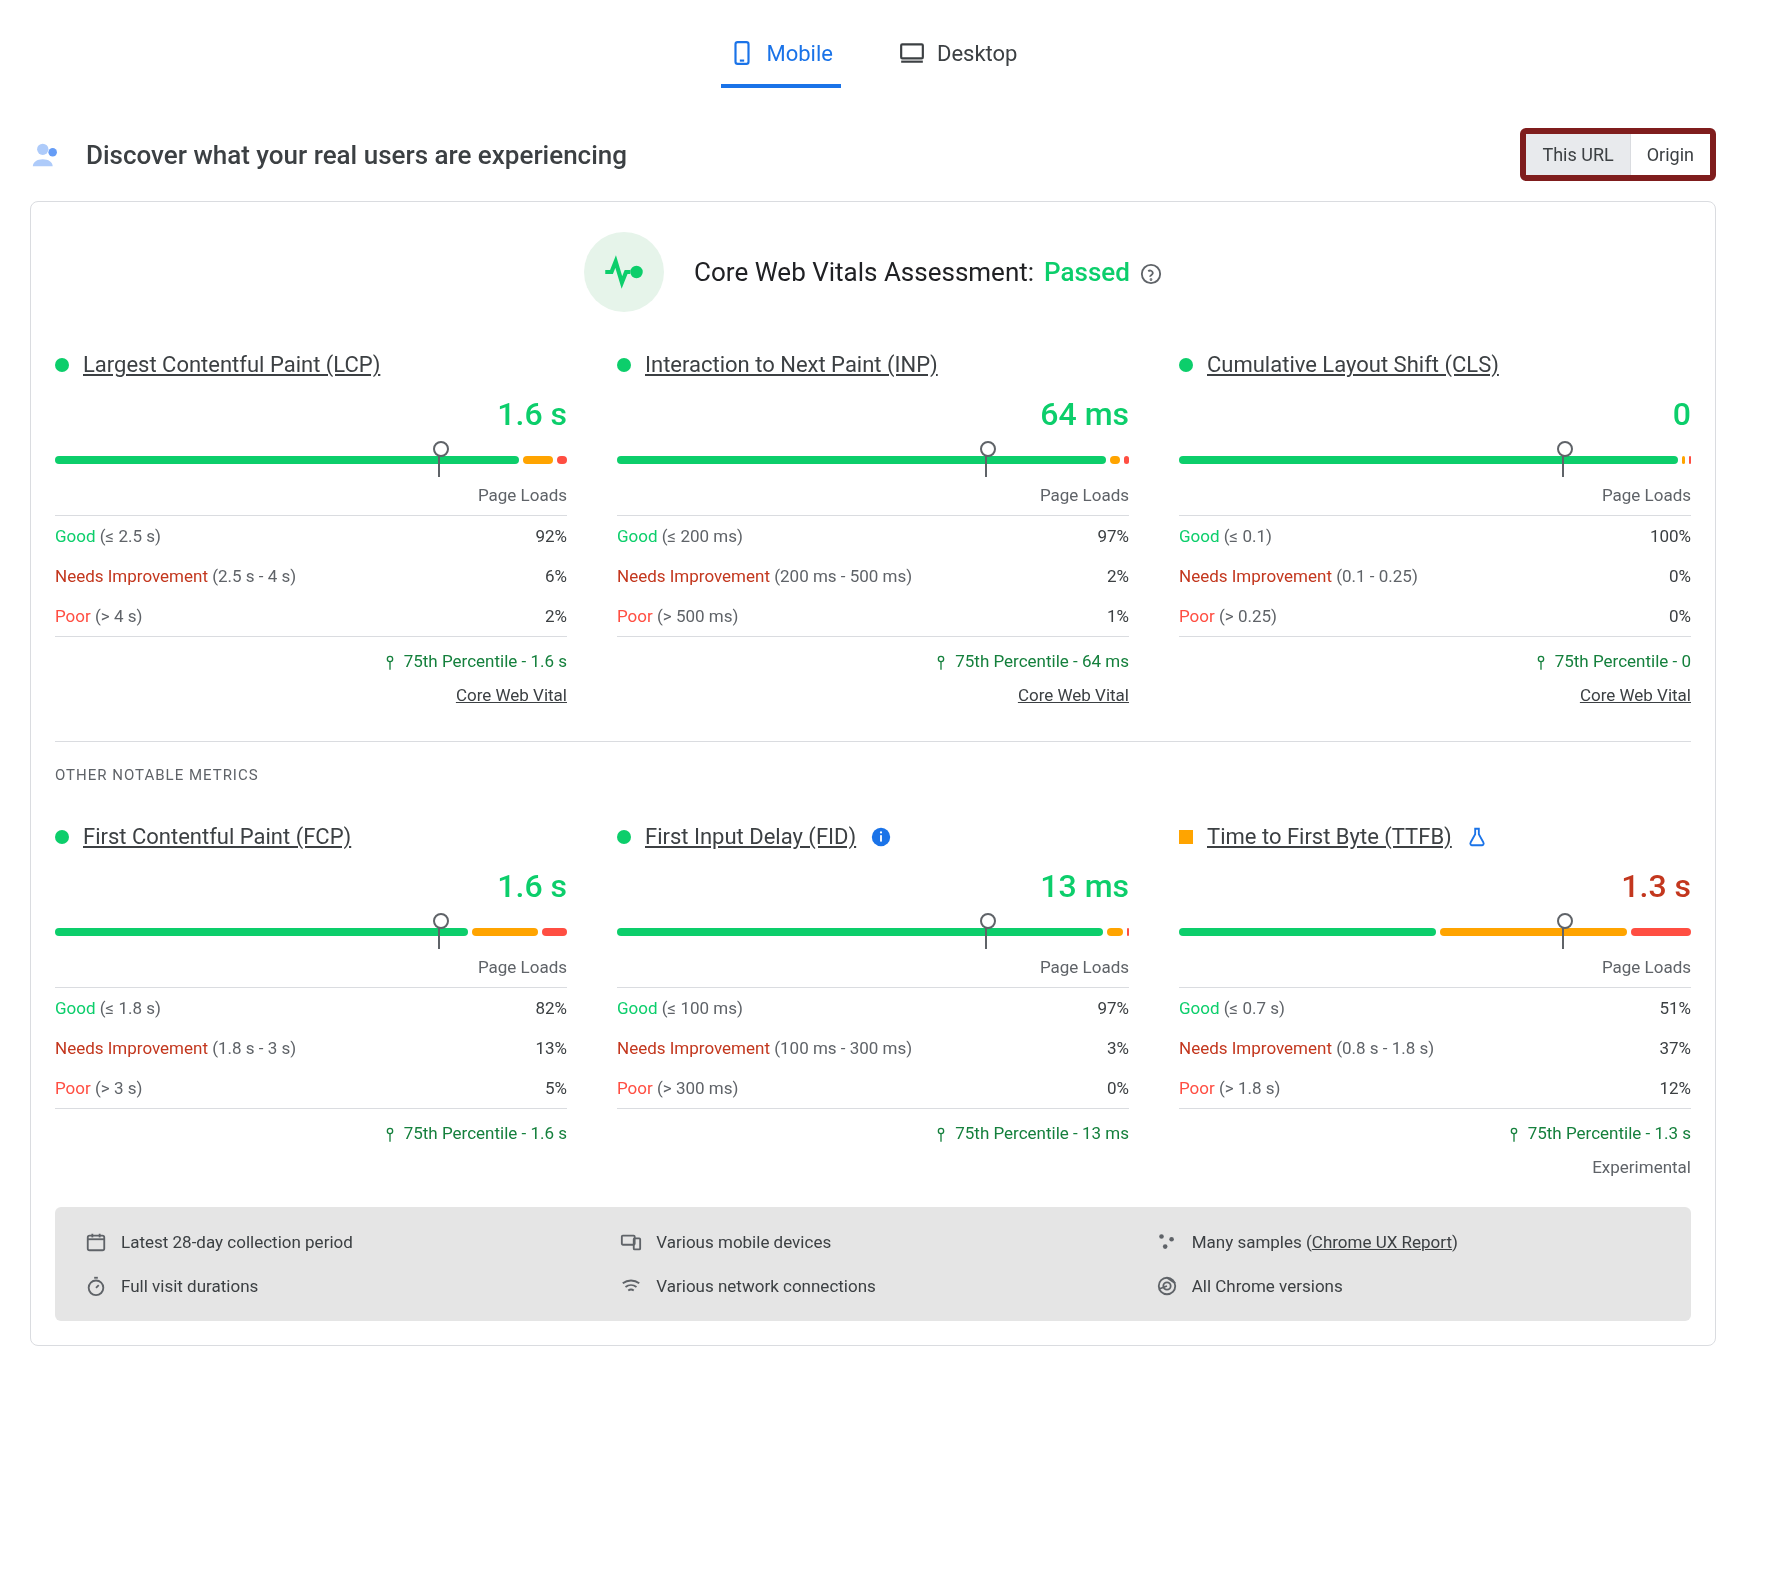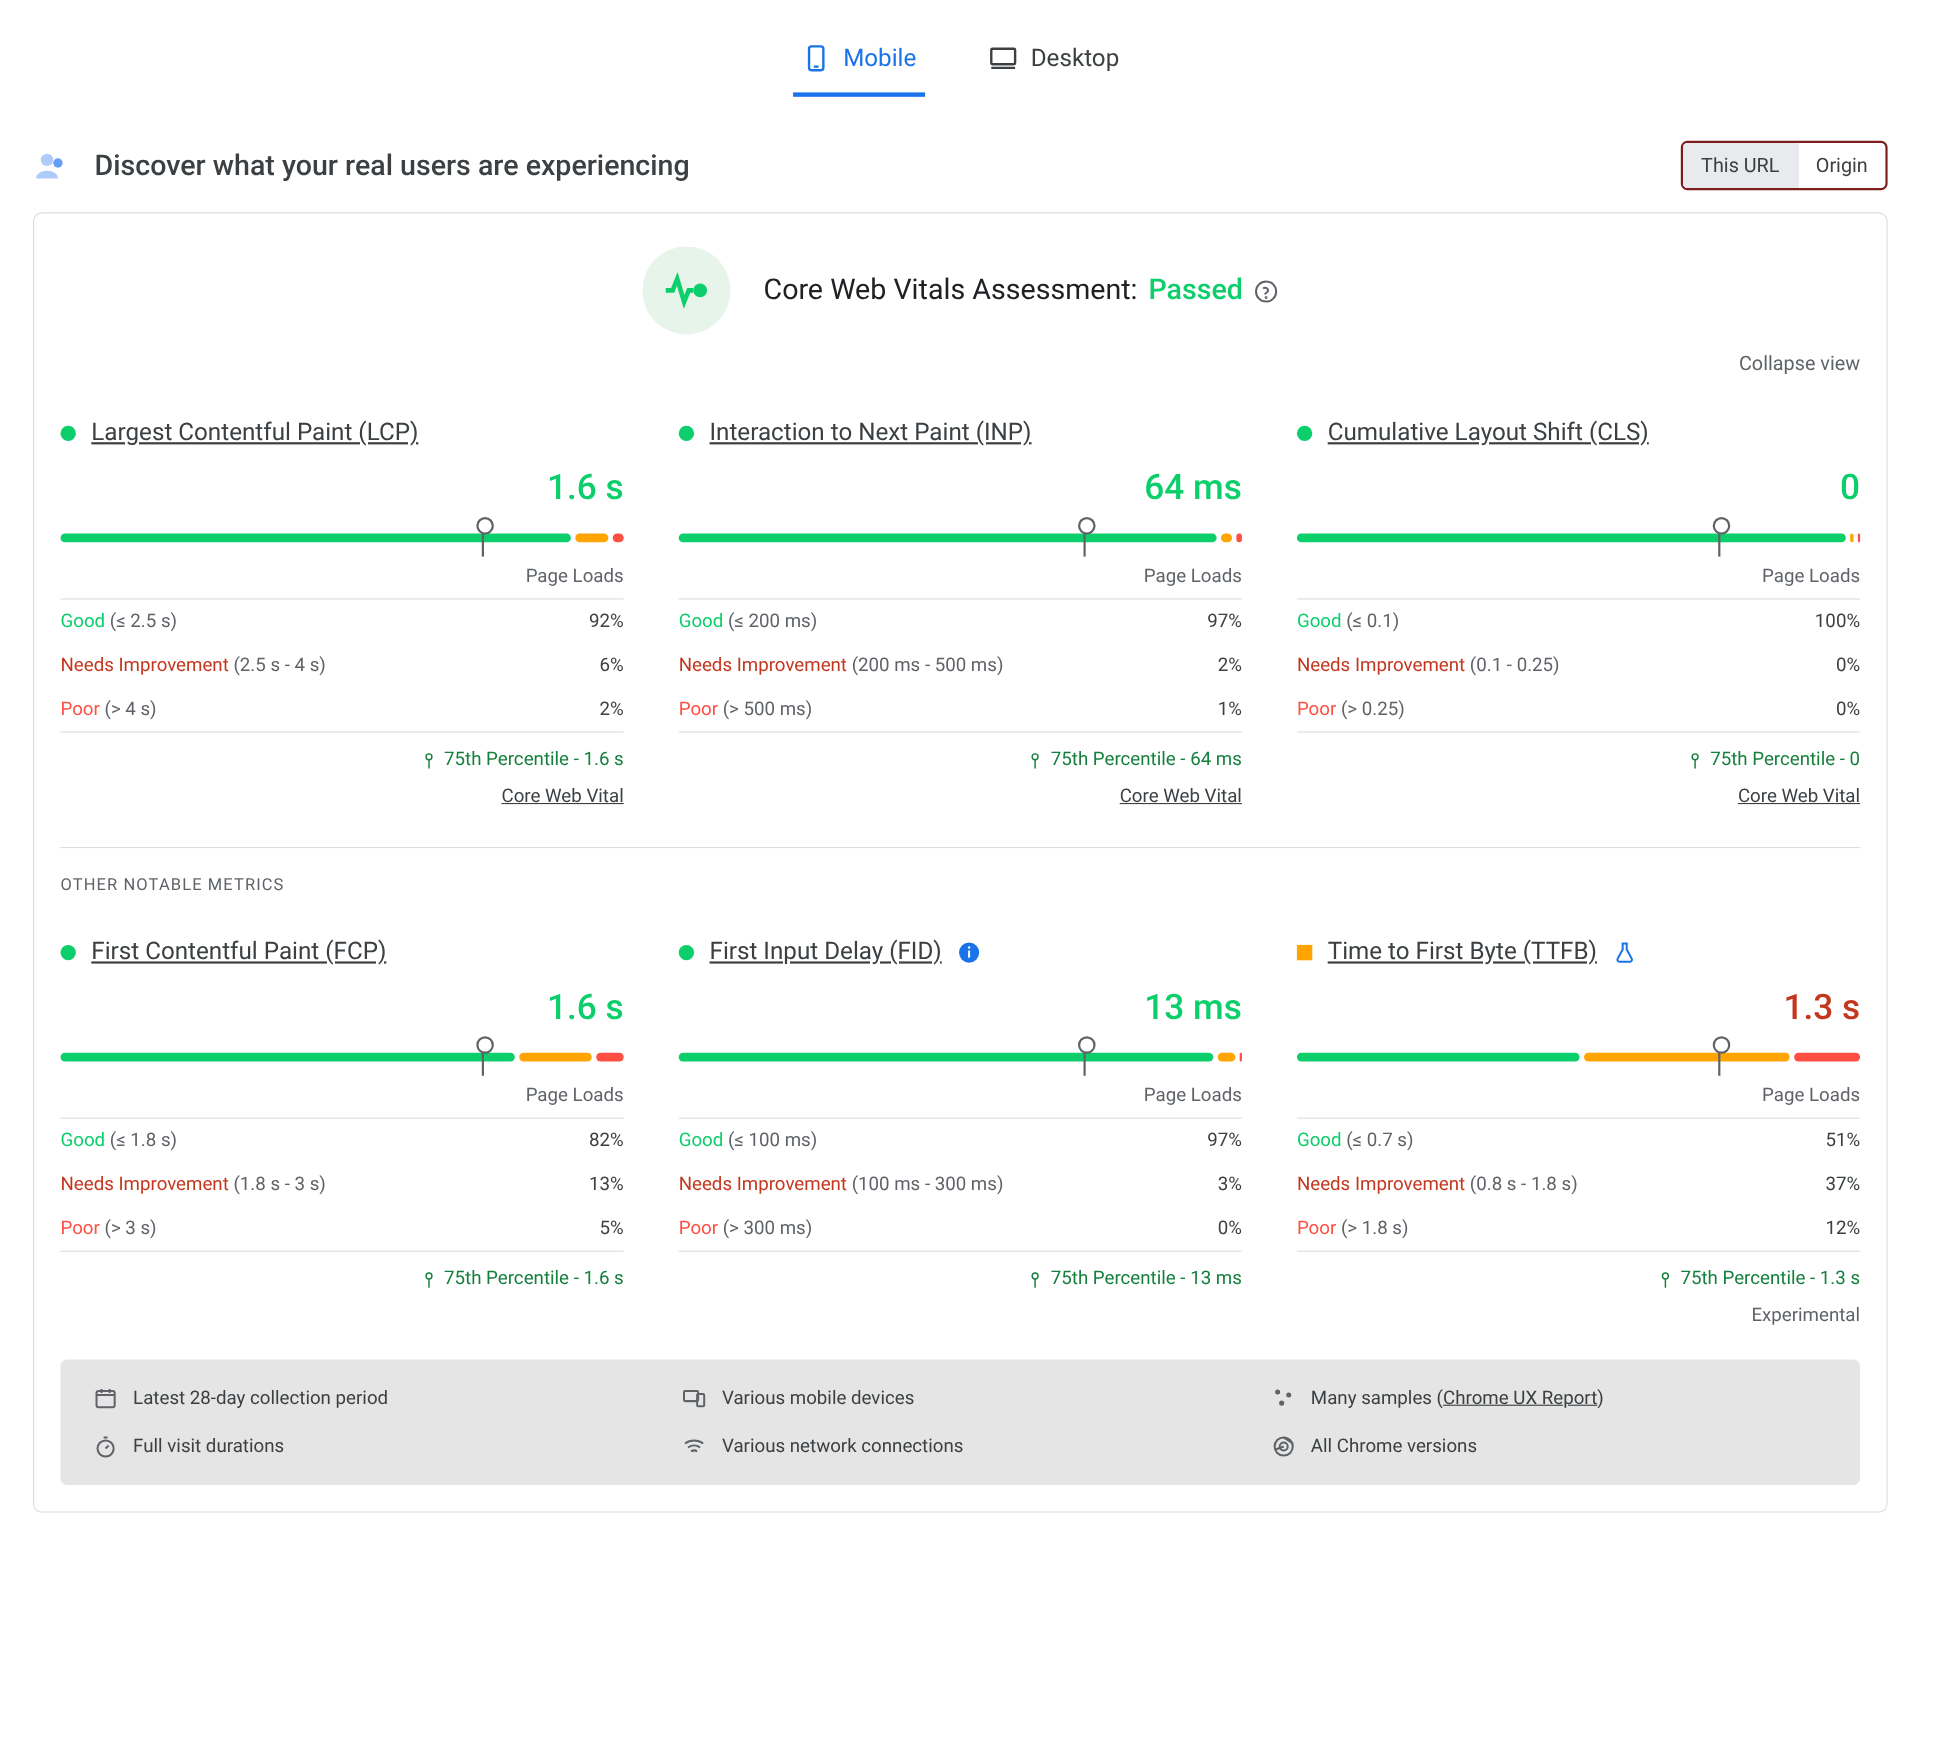--- a/index.html
+++ b/index.html
@@ -13,21 +13,21 @@
   .device-tab.active::after { content:''; position:absolute; left:0; right:0; bottom:0; height:4px; background:#1a73e8; }
   .device-tab .icon { width:26px; height:26px; display:flex; align-items:center; justify-content:center; }
   .device-tab.active .icon { color:#1a73e8; }
   .device-tab .icon svg { width:100%; height:100%; }
 
   
   .header-row { display:flex; align-items:center; justify-content:space-between; margin-bottom:20px; }
   .header-left { display:flex; align-items:center; gap:22px; }
   .header-icon { width:34px; height:34px; }
   .header-title { font-size:26px; font-weight:500; color:#3c4043; }
-  .toggle-group { display:flex; border:2px solid #7f1d1d; border-radius:6px; overflow:hidden; }
+  .toggle-group { display:flex; border:6px solid #7f1d1d; border-radius:6px; overflow:hidden; }
   .toggle-group .opt { padding:10px 16px; font-size:18px; color:#3c4043; cursor:pointer; }
   .toggle-group .opt.active { background:#e8eaed; }
   .toggle-group .opt + .opt { border-left:1px solid #dadce0; }
 
   
   .panel { border:1px solid #dadce0; border-radius:8px; padding:30px 24px 24px; }
   .assessment { display:flex; align-items:center; justify-content:center; gap:30px; margin-bottom:16px; }
   .assess-icon { width:80px; height:80px; border-radius:50%; background:#e6f4ea; display:flex; align-items:center; justify-content:center; }
   .assess-icon svg { width:50px; height:50px; color:#0cce6b; }
   .assess-text { font-size:26px; color:#202124; display:flex; align-items:center; gap:10px; }
@@ -144,23 +144,20 @@
         <span class="help-icon">
           <svg viewBox="0 0 24 24" fill="none" stroke="currentColor" stroke-width="2">
               <circle cx="12" cy="12" r="10"></circle>
               <path d="M9 9a3 3 0 015 2c0 2-3 2-3 4"></path>
               <circle cx="12" cy="18" r="0.5" fill="currentColor"></circle>
             </svg>
         </span>
       </div>
     </div>
 
-    <div class="collapse-row">
-      <span class="collapse-link">Collapse view</span>
-    </div>
 
     <div class="metrics" id="cwv-metrics">
   <div class="metric-card">
     <div class="metric-head">
       <span class="status-dot good"></span>
       <span class="metric-name">Largest Contentful Paint (LCP)</span>
 
     </div>
     <div class="metric-value good">1.6 s</div>
     <div class="bar-wrap">

